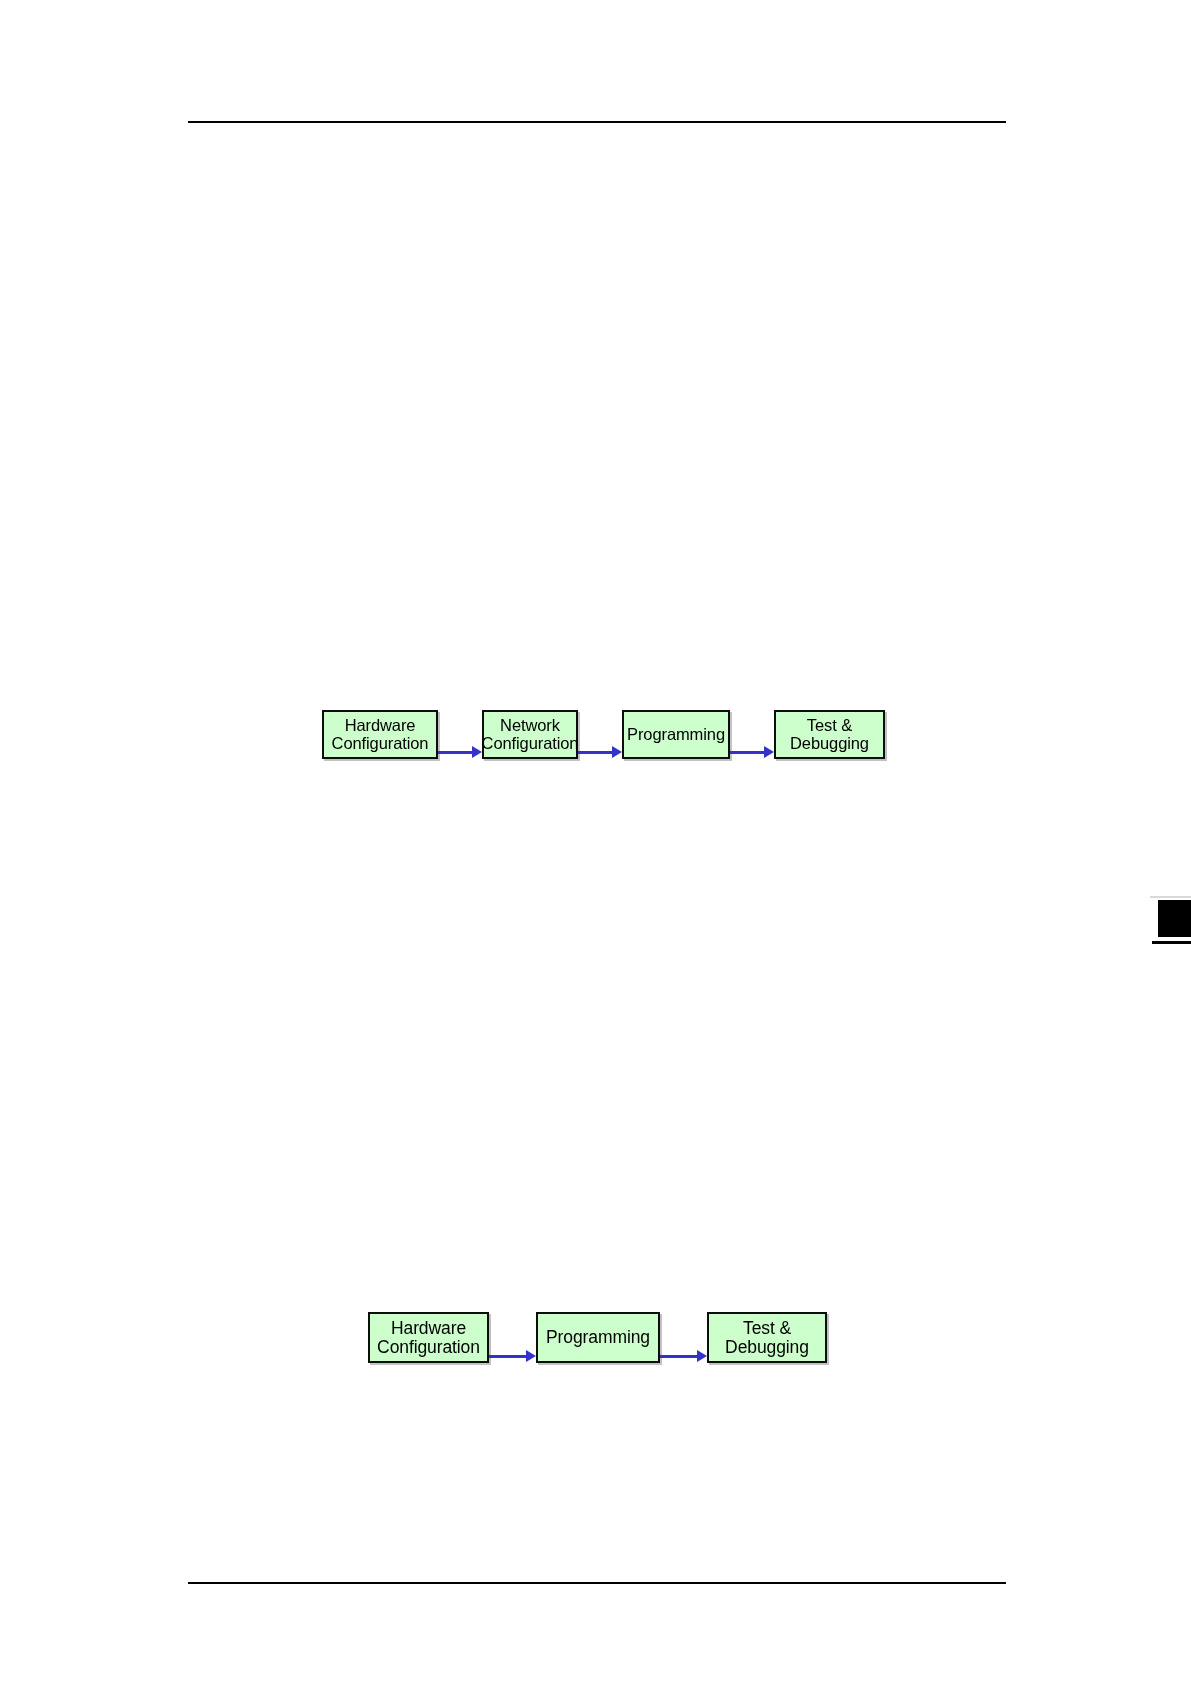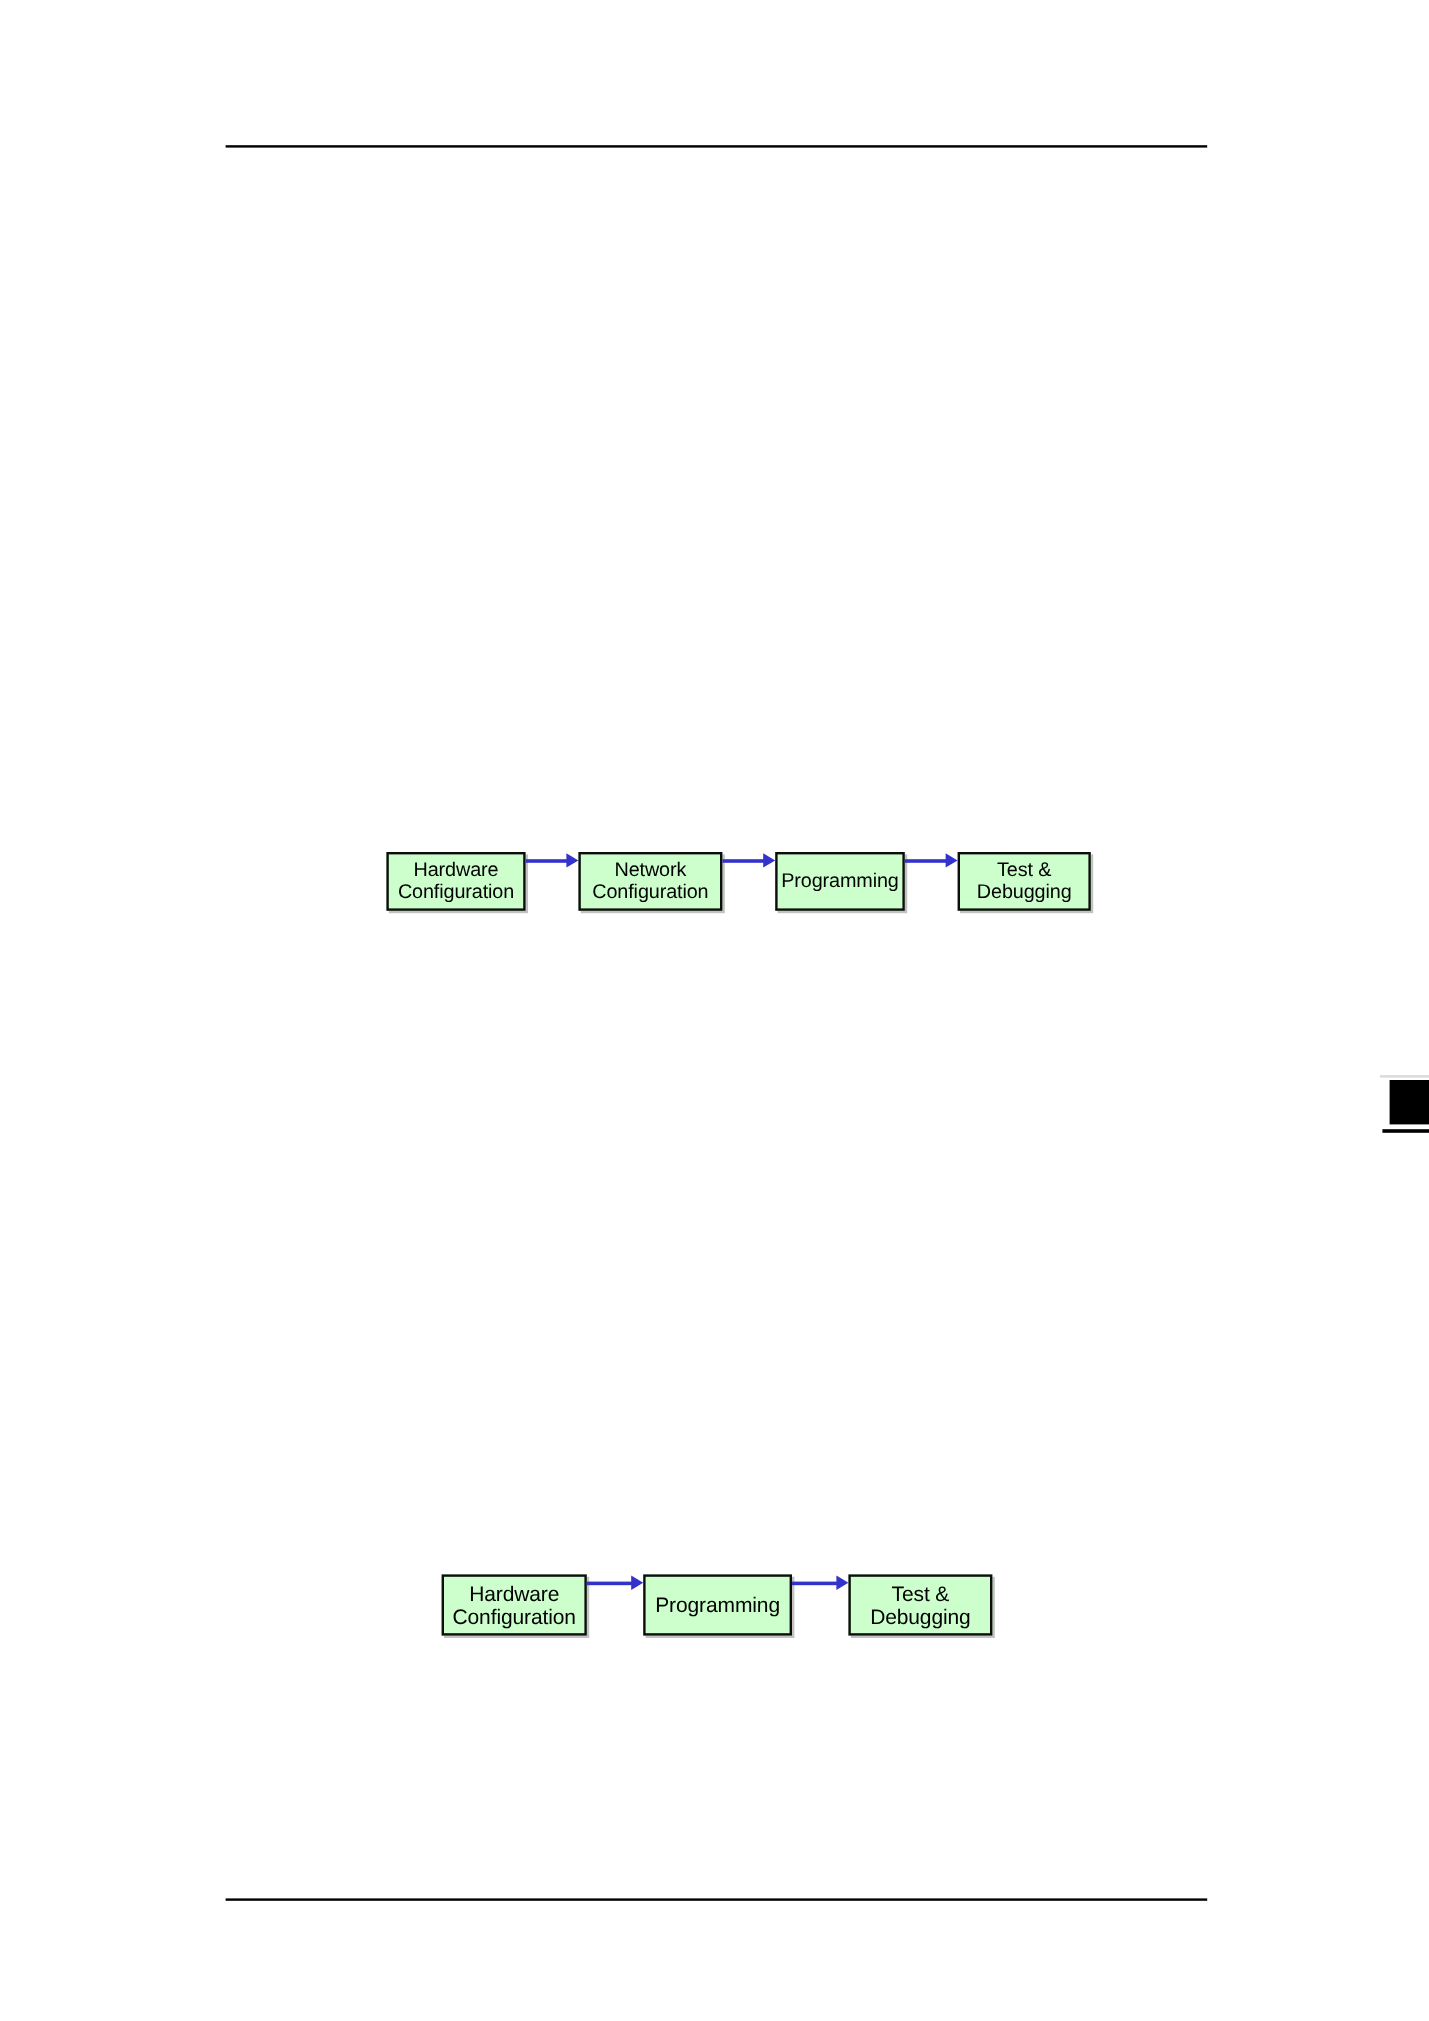--- a/index.html
+++ b/index.html
@@ -56,21 +56,21 @@
     top: 941px;
     width: 39px;
     height: 3px;
     background: #000000;
   }
 
   
   .flow {
     position: absolute;
     display: flex;
-    align-items: flex-start;
+    align-items: flex-end;
   }
   .flow-1 { left: 322px; top: 710px; }
   .flow-2 { left: 368px; top: 1312px; }
 
   .flow-node {
     box-sizing: border-box;
     background: #ccffcc;
     border: 2px solid #0d0d0d;
     box-shadow: 2px 2px 0 rgba(120,120,120,0.45);
     display: flex;
@@ -83,21 +83,21 @@
     letter-spacing: -0.1px;
     white-space: nowrap;
   }
   .flow-1 .flow-node { height: 49px; font-size: 16.5px; }
   .flow-2 .flow-node { height: 51px; font-size: 17.5px; }
 
   .flow-node .ln { display: block; }
 
   
   .flow-1 .n0 { width: 116px; }
-  .flow-1 .n1 { width: 120px; }
+  .flow-1 .n1 { width: 96px; }
   .flow-1 .n2 { width: 108px; }
   .flow-1 .n3 { width: 111px; }
 
   .flow-2 .n0 { width: 121px; }
   .flow-2 .n1 { width: 124px; }
   .flow-2 .n2 { width: 120px; }
 
   
   .flow-arrow {
     position: relative;

